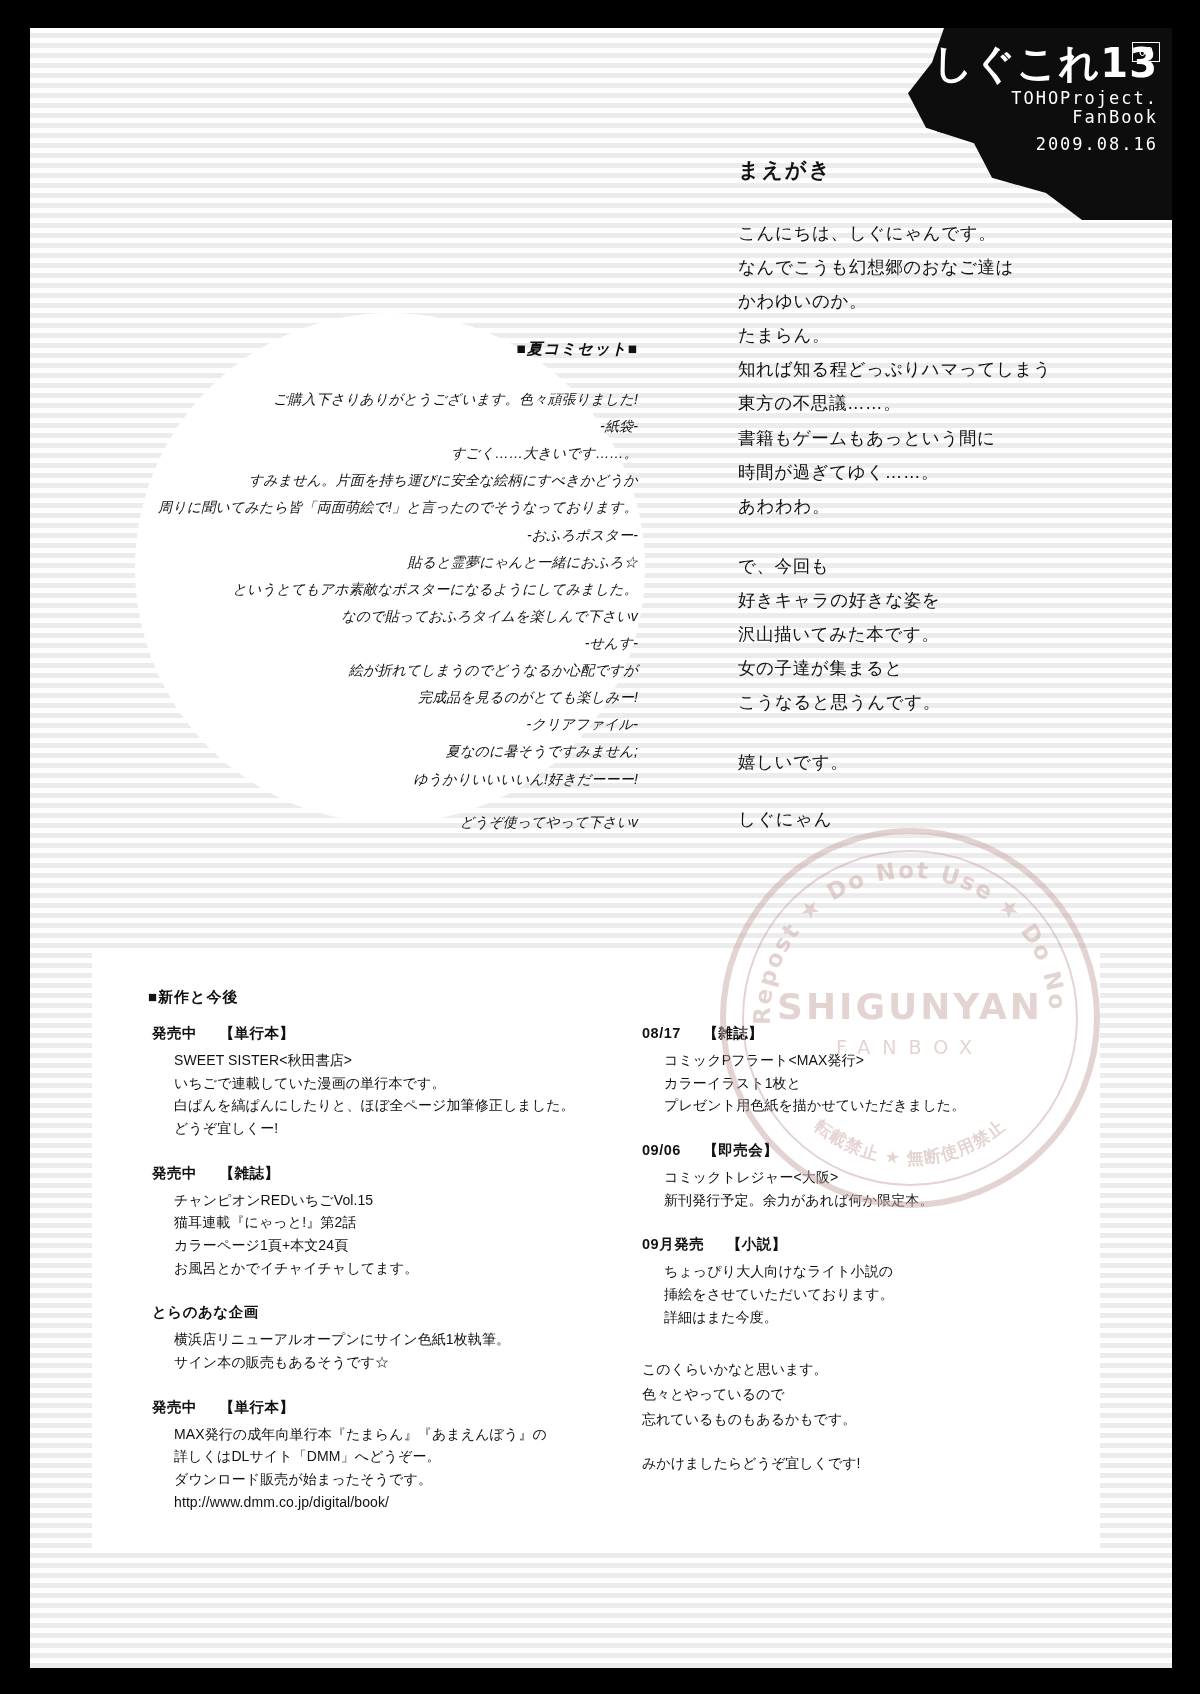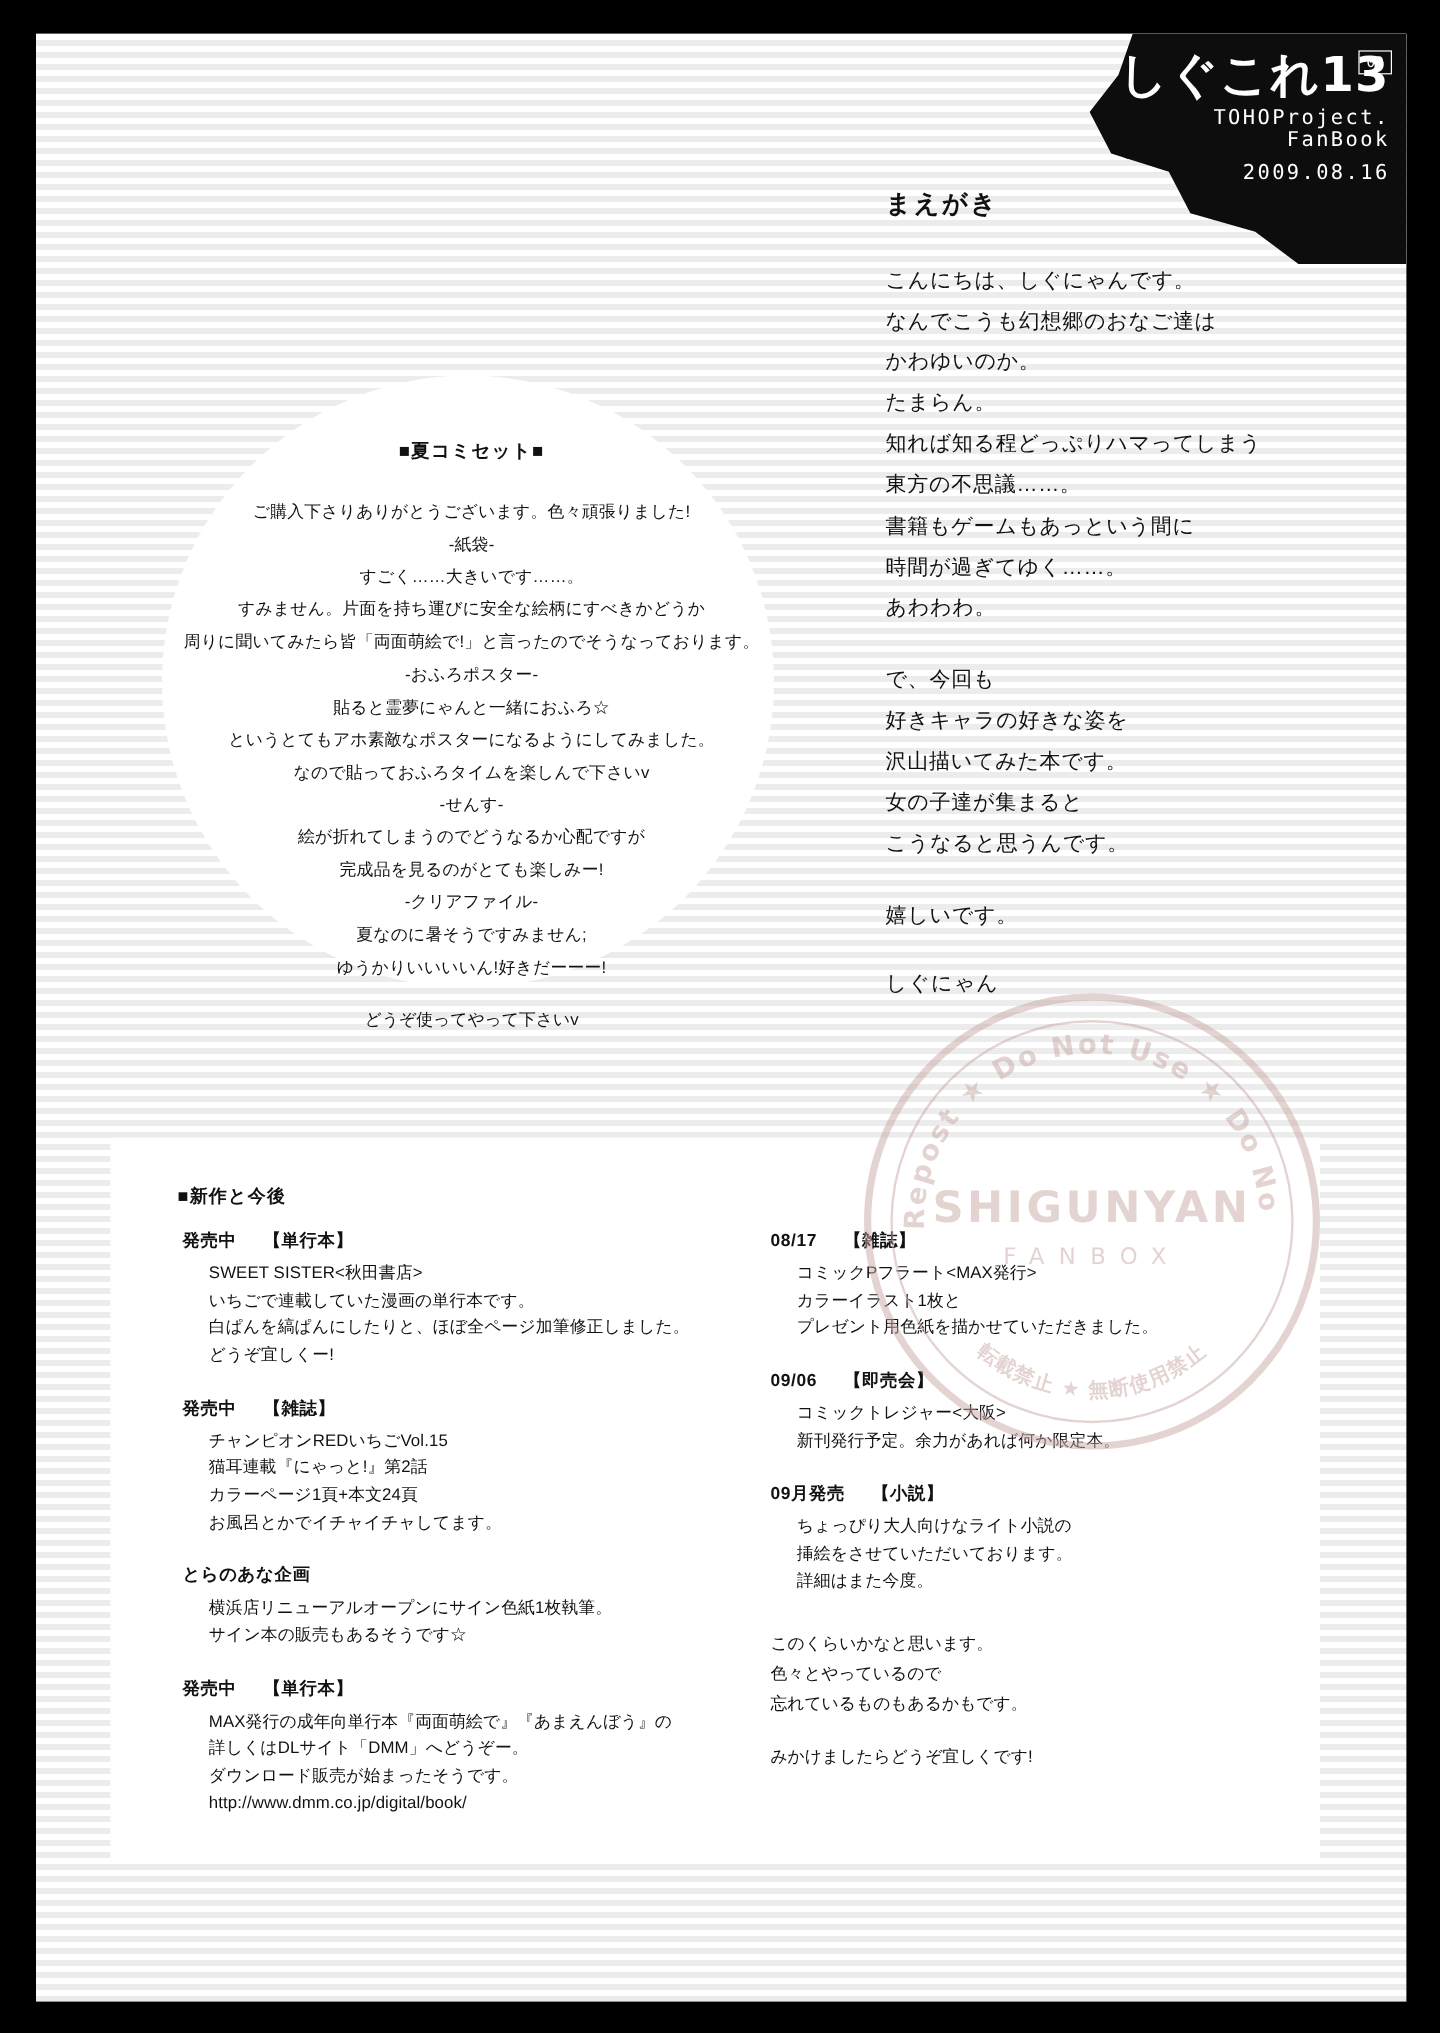--- a/index.html
+++ b/index.html
@@ -126,24 +126,25 @@
     left: 105px;
     top: 285px;
     width: 510px;
     height: 510px;
     background: #ffffff;
     border-radius: 50%;
   }
   .circle-inner {
     position: absolute;
     left: 118px;
-    top: 338px;
+    top: 311px;
     width: 490px;
-    text-align: center;
+    text-align: right;
     color: #111;
+    font-style: italic;
   }
   .circle-inner .hd {
     font-size: 15.5px;
     font-weight: bold;
     letter-spacing: 1px;
     margin-bottom: 28px;
   }
   .circle-inner p {
     margin: 0 0 5px 0;
     font-size: 14px;
@@ -349,21 +350,21 @@
         <span class="tag"></span>
       </div>
       <div class="eline">横浜店リニューアルオープンにサイン色紙1枚執筆。</div>
       <div class="eline">サイン本の販売もあるそうです☆</div>
     </div>
     <div class="entry">
       <div class="ehead">
         <span>発売中</span>
         <span class="tag">【単行本】</span>
       </div>
-      <div class="eline">MAX発行の成年向単行本『両面萌絵で』『あまえんぼう』の</div>
+      <div class="eline">MAX発行の成年向単行本『たまらん』『あまえんぼう』の</div>
       <div class="eline">詳しくはDLサイト「DMM」へどうぞー。</div>
       <div class="eline">ダウンロード販売が始まったそうです。</div>
       <div class="eline">http://www.dmm.co.jp/digital/book/</div>
     </div>
   </div>
 
   <div class="col col-right">
     <div class="entry">
       <div class="ehead">
         <span>08/17</span>

